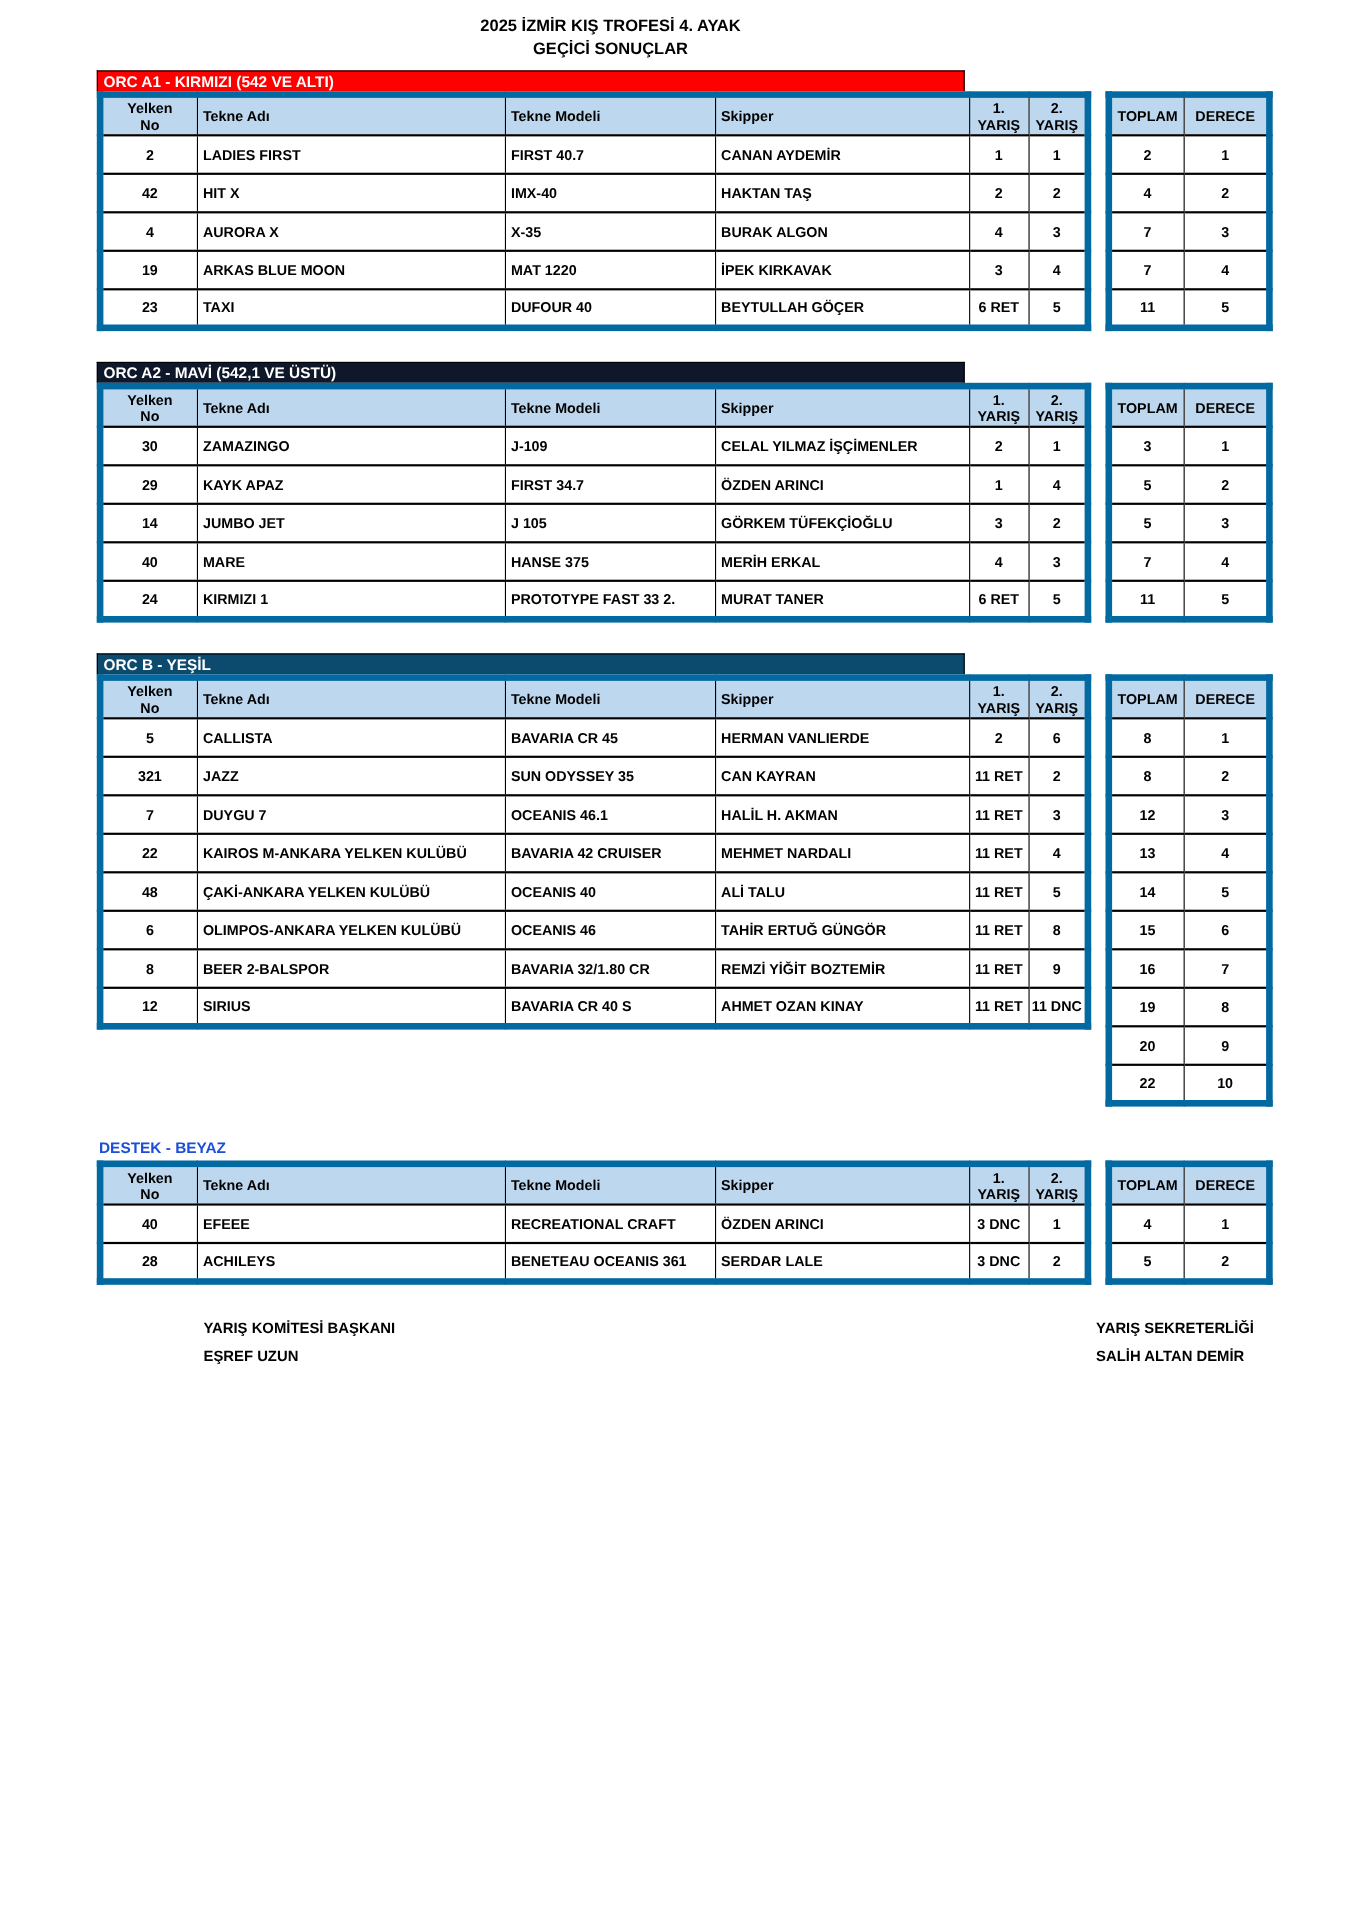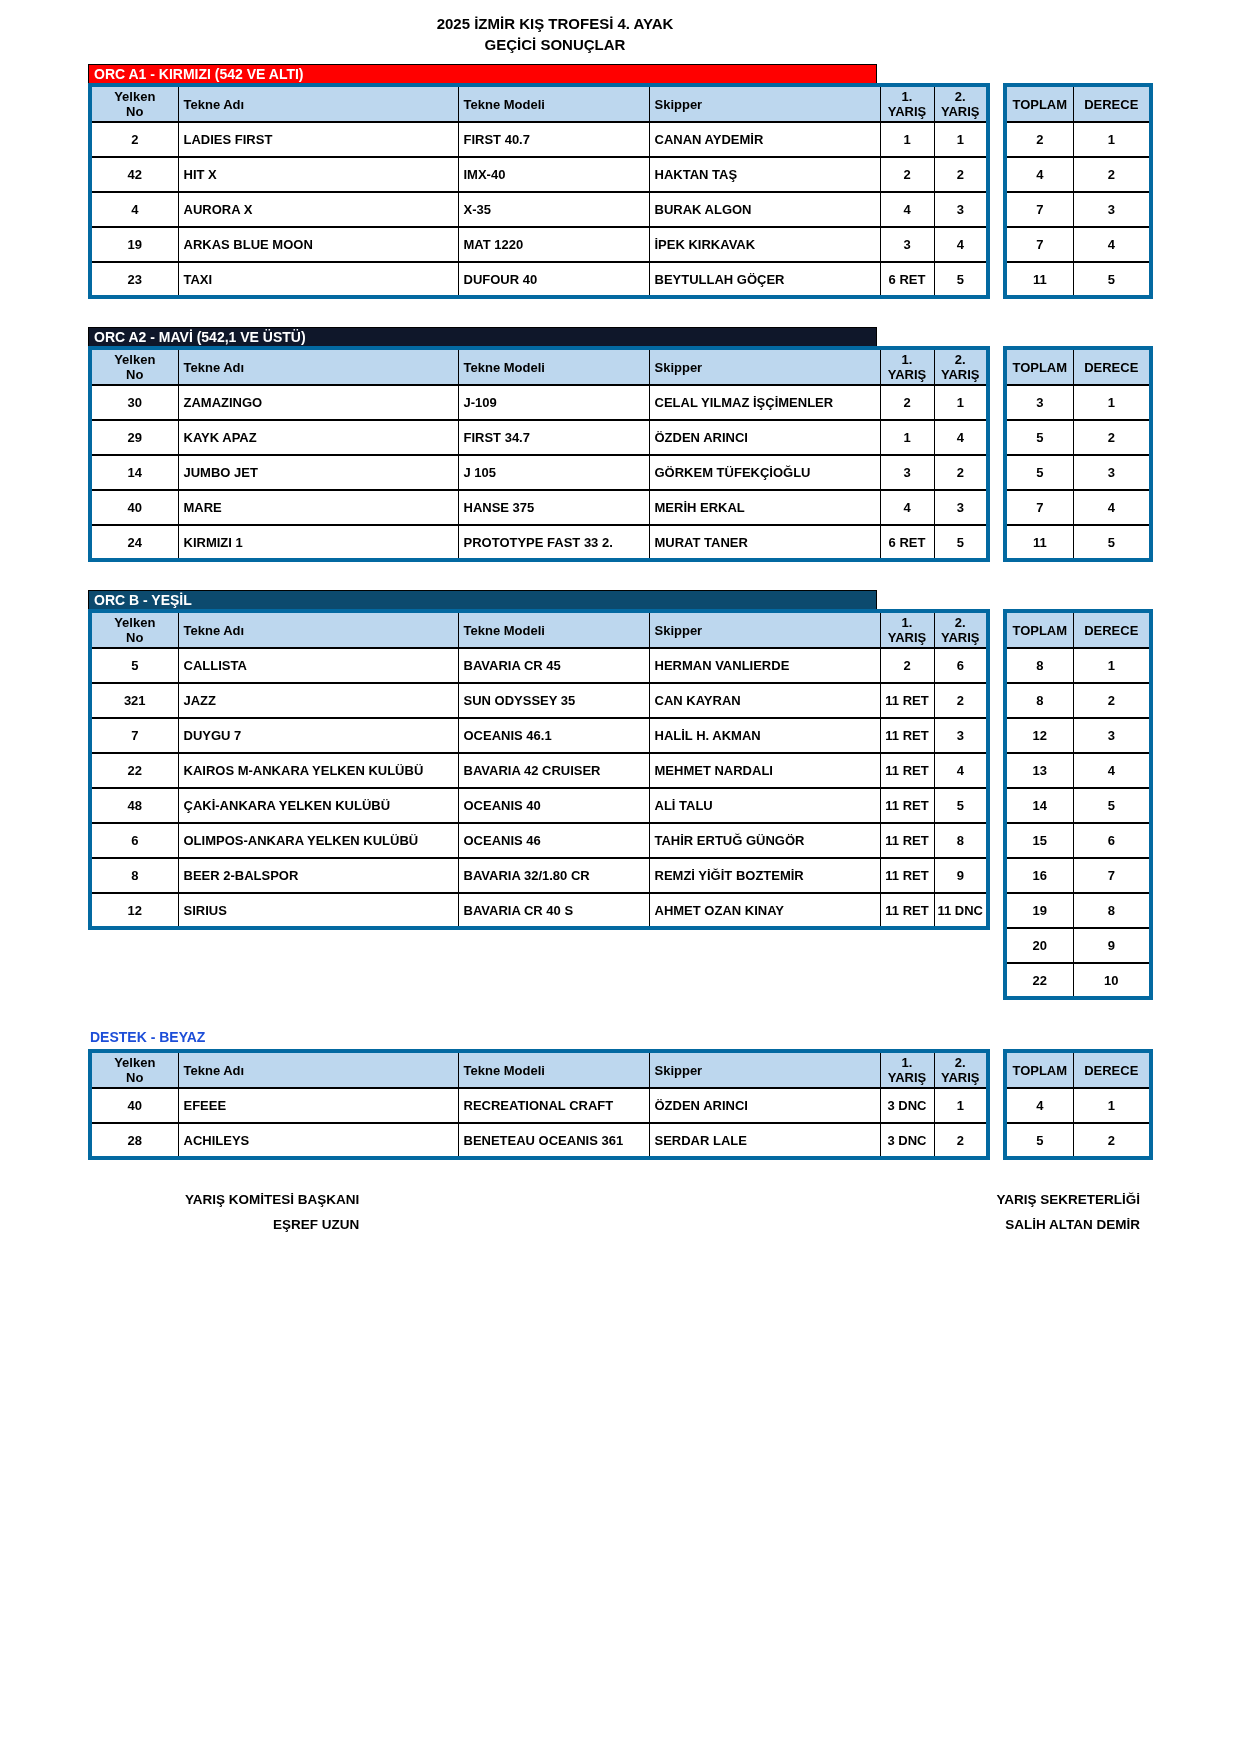--- a/index.html
+++ b/index.html
@@ -40,21 +40,21 @@
     height: 19px;
     line-height: 19px;
     font-size: 14px;
     color: #1d4ed8;
     padding-left: 2px;
     margin-bottom: 2px;
   }
 
   .tables { display: flex; gap: 13px; align-items: flex-start; }
 
-  table { border-collapse: collapse; table-layout: fixed; border: 4px solid #0369a1; }
+  table { border-collapse: collapse; table-layout: fixed; border: 6px solid #0369a1; }
   .maintable  { width: 898px; }
   .resulttable { width: 146px; }
 
   th, td {
     border: 1px solid #000;
     border-top-width: 2px;
     border-bottom-width: 2px;
     font-size: 13px;
     font-weight: bold;
     overflow: hidden;
@@ -68,21 +68,21 @@
   th .wrapno    { display: inline-block; max-width: 52px; white-space: normal; }
 
   .footer {
     margin-left: 185px;
     width: 955px;
     margin-top: 27px;
     display: flex;
     justify-content: space-between;
     font-size: 13.5px;
   }
-  .sig { text-align: right; line-height: 25px; }
+  .sig { text-align: left; line-height: 25px; }
 </style>
 </head>
 <body>
 
 <div class="page">
   <div class="titles">
     <div>2025 İZMİR KIŞ TROFESİ 4. AYAK</div>
     <div>GEÇİCİ SONUÇLAR</div>
   </div>
 

